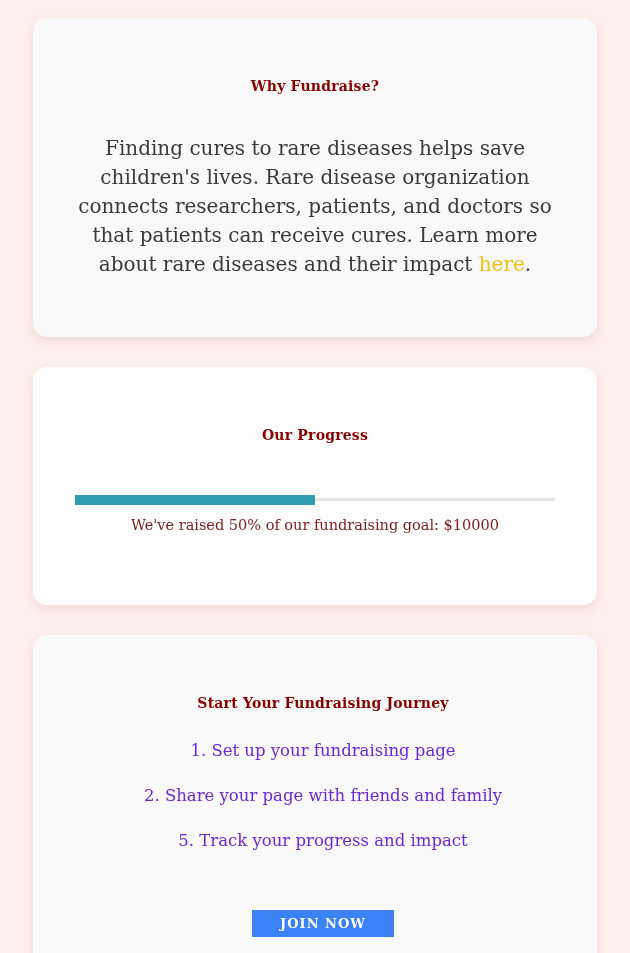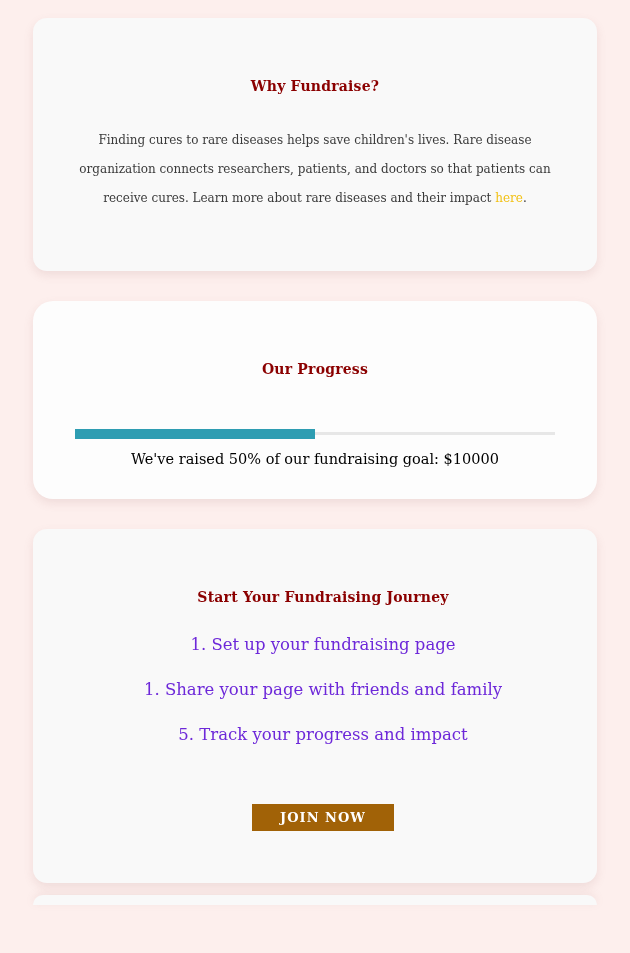--- a/index.html
+++ b/index.html
@@ -20,36 +20,35 @@
     border-radius: 14px;
     box-shadow: 0 4px 10px rgba(170, 120, 120, 0.16);
     text-align: center;
     margin-bottom: 30px;
   }
   .card-why {
     padding: 60px 40px 58px 40px;
   }
   .card-progress {
     background: #fdfdfd;
-    padding: 60px 41px 32px 41px;
-    border-radius: 20px;
+    padding: 60px 41px 72px 41px;
   }
   .card-journey {
     padding: 60px 24px 52px 40px;
   }
   .card-title {
     color: #8b0000;
     font-size: 14px;
     font-weight: bold;
     letter-spacing: 0.2px;
   }
   .why-body {
-    margin-top: 32px;
+    margin-top: 40px;
     color: #3a3a3a;
-    font-size: 12px;
+    font-size: 20px;
     line-height: 29px;
     max-width: 500px;
     margin-left: auto;
     margin-right: auto;
     text-align: center;
   }
   .link-here {
     color: #f2c114;
     text-decoration: none;
     cursor: pointer;
@@ -68,36 +67,36 @@
   }
   .progress-fill {
     position: absolute;
     left: 0; top: 0;
     height: 10px;
     width: 50%;
     background: #2e9db2;
   }
   .progress-caption {
     margin-top: 12px;
-    color: #000000;
+    color: #7f1d1d;
     font-size: 14.5px;
   }
   .steps {
     list-style: none;
     margin-top: 30px;
   }
   .steps li {
     color: #6d28d9;
     font-size: 16.5px;
     margin-bottom: 26px;
   }
   .join-button {
     display: inline-block;
     margin-top: 34px;
-    background: #a16207;
+    background: #3b82f6;
     color: #ffffff;
     border: none;
     font-family: "DejaVu Serif", "Liberation Serif", serif;
     font-size: 13px;
     font-weight: bold;
     letter-spacing: 1px;
     padding: 6px 28px;
     cursor: pointer;
   }
   .partial-card {
@@ -124,21 +123,21 @@
       <div class="progress-track"></div>
       <div class="progress-fill" style="width: 50%;"></div>
     </div>
     <div class="progress-caption">We've raised 50% of our fundraising goal: $10000</div>
   </section>
 
   <section class="card card-journey">
     <h2 class="card-title">Start Your Fundraising Journey</h2>
     <ul class="steps">
       <li>1. Set up your fundraising page</li>
-      <li>1. Share your page with friends and family</li>
+      <li>2. Share your page with friends and family</li>
       <li>5. Track your progress and impact</li>
     </ul>
     <button class="join-button">JOIN NOW</button>
   </section>
 
   <div class="partial-card"></div>
 
 </div>
 
 </body></html>

